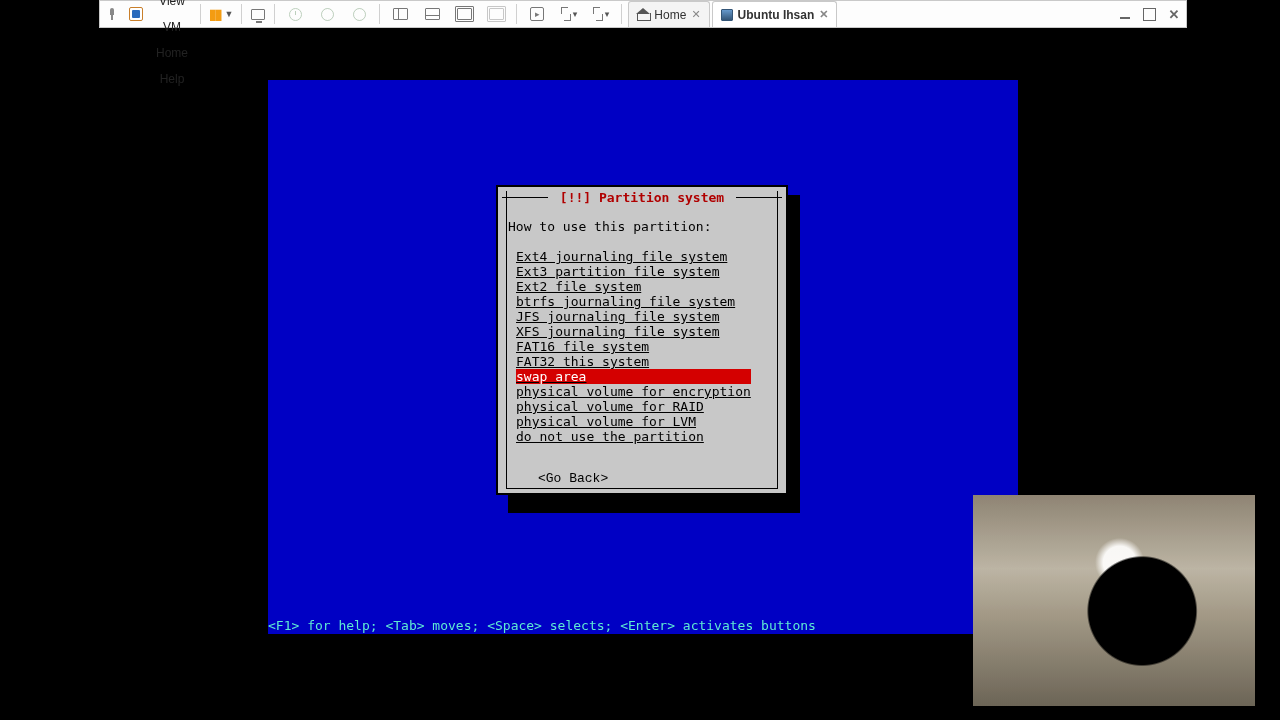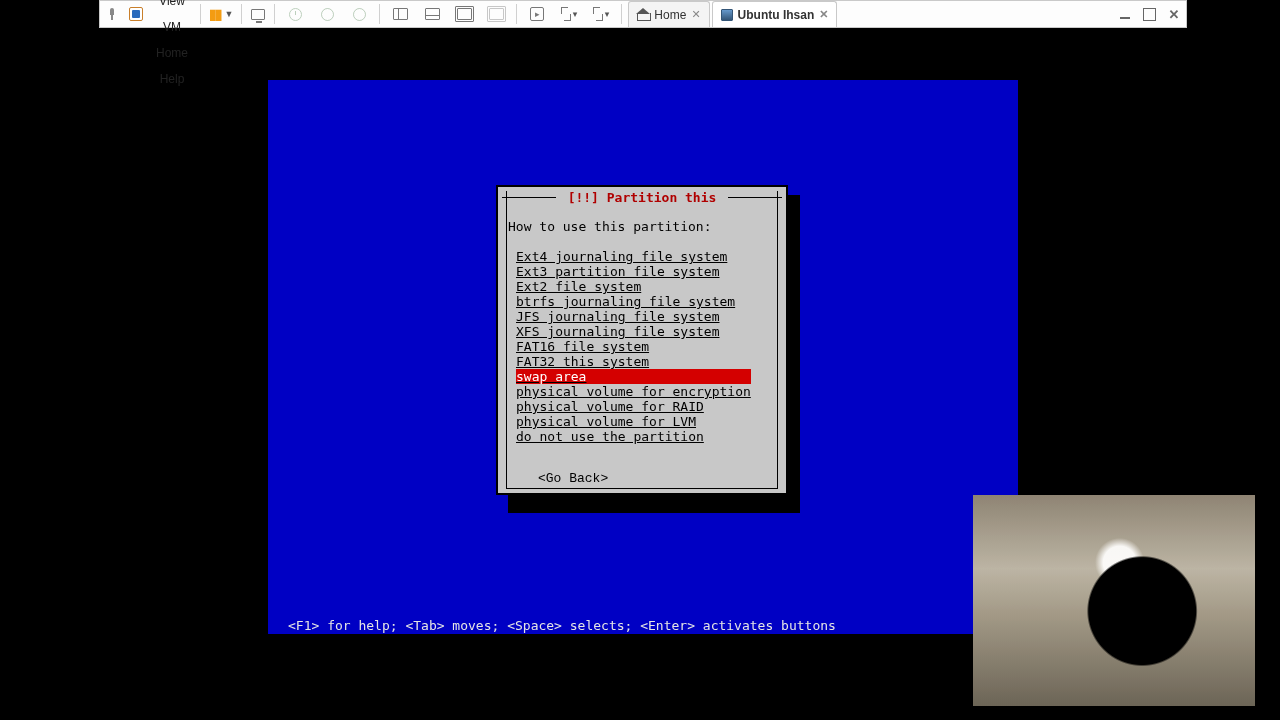--- a/index.html
+++ b/index.html
@@ -110,22 +110,22 @@
   .dialog-title-row::before,.dialog-title-row::after{content:"";flex:1;height:1.5px;background:#000;margin:0 4px;}
   .dialog-inner{position:absolute;left:8px;right:8px;top:4px;bottom:4px;border:1.5px solid #000;border-top:none;}
   .prompt{position:absolute;left:10px;top:32px;white-space:pre;}
   .options{position:absolute;left:18px;top:62px;text-decoration:underline;}
   .opt{white-space:pre;cursor:default;}
   .opt.sel{background:#d40000;color:#fff;padding-right:120px;}
   .goback{position:absolute;left:40px;top:284px;white-space:pre;font-family:Liberation Mono, monospace;}
 
   .statusbar{
     position:absolute;left:0;right:0;bottom:0;
-    color:#e5e5e5;font-family:"DejaVu Sans Mono",monospace;
-    font-size:13px;padding:2px 20px 1px;white-space:pre;
+    color:#5eead4;font-family:"DejaVu Sans Mono",monospace;
+    font-size:13px;padding:2px 0 1px;white-space:pre;
   }
 
   
   .webcam{
     position:absolute; left:973px; top:495px; width:282px; height:211px;
     background:
       radial-gradient(circle at 60% 55%, #000 0 26%, transparent 27%),
       radial-gradient(circle at 52% 32%, rgba(255,255,255,.85) 0 8%, transparent 12%),
       linear-gradient(180deg,#8e8474 0%, #b9b2a2 35%, #a39a88 55%, #6d6658 100%);
     filter:contrast(1.05);
@@ -223,21 +223,21 @@
   </div>
 </div>
 
 <div class="vm-screen">
   <div class="statusbar">&lt;F1&gt; for help; &lt;Tab&gt; moves; &lt;Space&gt; selects; &lt;Enter&gt; activates buttons</div>
 </div>
 <div class="dialog-shadow"></div>
 <div class="dialog">
   <div class="dialog-inner"></div>
   <div class="dialog-title-row">
-    &nbsp;<span>[!!] Partition this</span>&nbsp;
+    &nbsp;<span>[!!] Partition system</span>&nbsp;
   </div>
   <div class="prompt">How to use this partition:</div>
   <div class="options" id="options">
       <div class="opt">Ext4 journaling file system</div>
       <div class="opt">Ext3 partition file system</div>
       <div class="opt">Ext2 file system</div>
       <div class="opt">btrfs journaling file system</div>
       <div class="opt">JFS journaling file system</div>
       <div class="opt">XFS journaling file system</div>
       <div class="opt">FAT16 file system</div>

